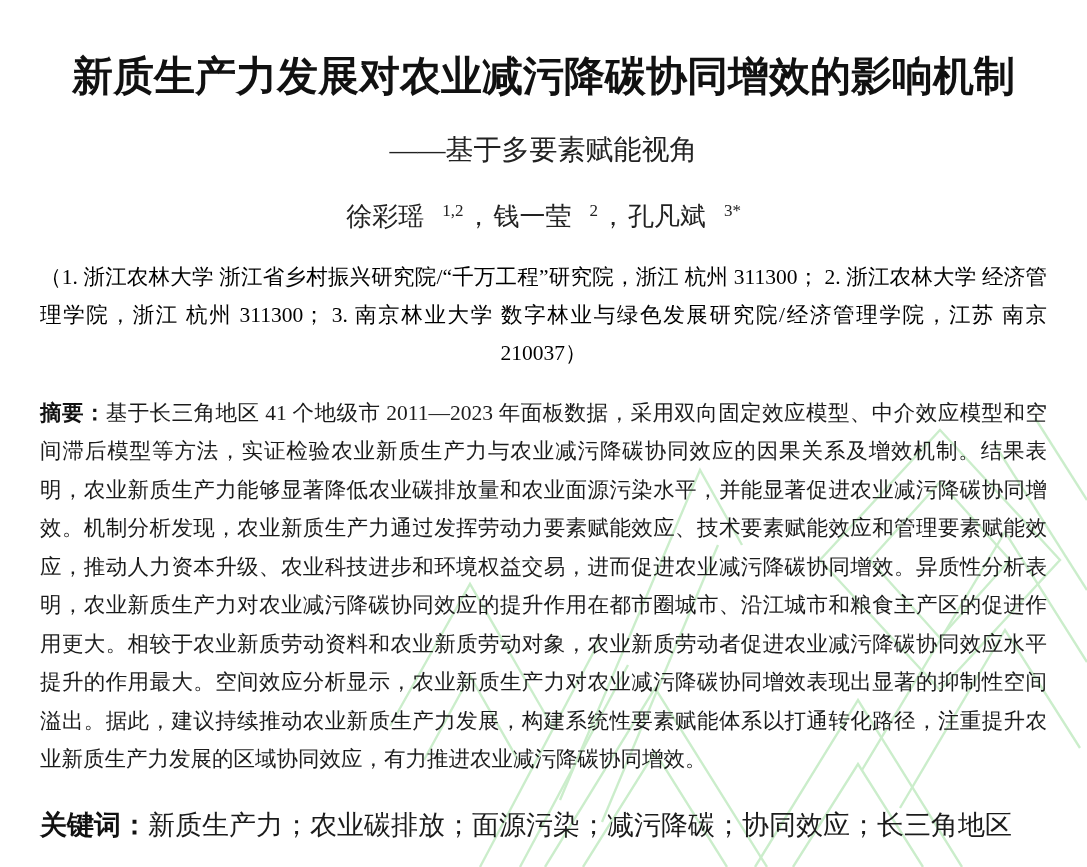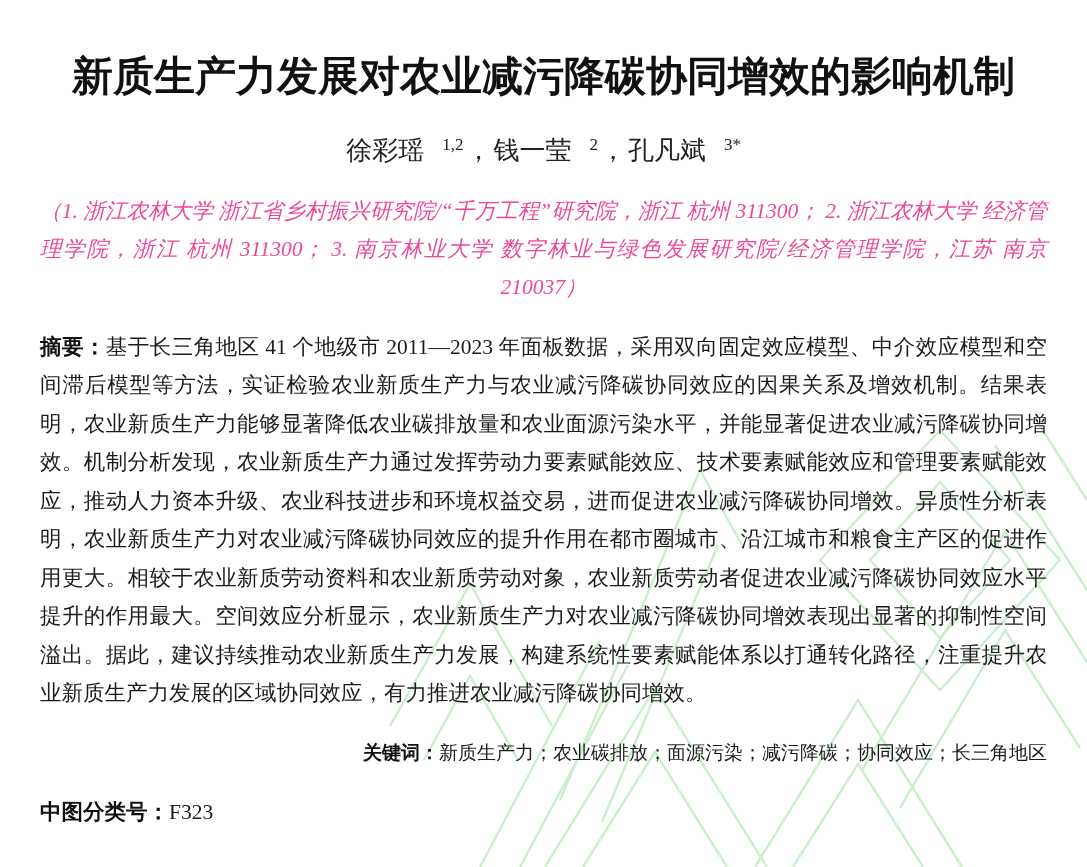--- a/index.html
+++ b/index.html
@@ -22,33 +22,33 @@
   .subtitle{
     margin-top:28px;text-align:center;font-size:28px;color:#222;
     font-family:"Liberation Serif","DejaVu Serif",serif;
   }
   .authors{
     margin-top:30px;text-align:center;font-size:26px;color:#222;
   }
   .authors sup{font-size:17px;margin-left:18px;}
   .authors .sep{margin:0 2px;}
   .affiliation{
-    margin-top:24px;font-size:21.5px;line-height:38px;color:#ec4899;
-    text-align:justify;text-align-last:center;font-style:italic;
+    margin-top:24px;font-size:21.5px;line-height:38px;color:#000000;
+    text-align:justify;text-align-last:center;
   }
   .abstract{
     margin-top:4px;font-size:21.5px;line-height:38.5px;color:#1b1b1b;
     text-align:justify;
   }
   .label-bold{
     font-family:Liberation Serif, serif;
     font-weight:bold;color:#111;margin-top:42px;
   }
   .keywords{
-    font-size:19px;line-height:38.5px;color:#1b1b1b;text-align:right;
+    font-size:27px;line-height:38.5px;color:#1b1b1b;text-align:left;
   }
   .clc-line{
     font-size:21.5px;line-height:40px;color:#1b1b1b;display:flex;align-items:baseline;
   }
   .clc-pair{white-space:nowrap;}
   .clc-pair + .clc-pair{margin-left:128px;}
 </style>
 </head>
 <body>
 
@@ -75,20 +75,21 @@
 
     <path d="M390 726 L470 584 L552 726"></path>
     <path d="M424 760 L470 676 L518 760"></path>
   </g>
 </svg>
 
 <div class="content">
 
   <h1 class="title">新质生产力发展对农业减污降碳协同增效的影响机制</h1>
 
+  <div class="subtitle">——基于多要素赋能视角</div>
 
   <div class="authors">
     <span>徐彩瑶</span><sup>1,2</sup><span class="sep">，</span><span>钱一莹</span><sup>2</sup><span class="sep">，</span><span>孔凡斌</span><sup>3*</sup>
   </div>
 
   <p class="affiliation">（1. 浙江农林大学 浙江省乡村振兴研究院/“千万工程”研究院，浙江 杭州 311300； 2. 浙江农林大学 经济管理学院，浙江 杭州 311300； 3. 南京林业大学 数字林业与绿色发展研究院/经济管理学院，江苏 南京 210037）</p>
 
   <p class="abstract"><span class="label-bold">摘要：</span><span>基于长三角地区 41 个地级市 2011—2023 年面板数据，采用双向固定效应模型、中介效应模型和空间滞后模型等方法，实证检验农业新质生产力与农业减污降碳协同效应的因果关系及增效机制。结果表明，农业新质生产力能够显著降低农业碳排放量和农业面源污染水平，并能显著促进农业减污降碳协同增效。机制分析发现，农业新质生产力通过发挥劳动力要素赋能效应、技术要素赋能效应和管理要素赋能效应，推动人力资本升级、农业科技进步和环境权益交易，进而促进农业减污降碳协同增效。异质性分析表明，农业新质生产力对农业减污降碳协同效应的提升作用在都市圈城市、沿江城市和粮食主产区的促进作用更大。相较于农业新质劳动资料和农业新质劳动对象，农业新质劳动者促进农业减污降碳协同效应水平提升的作用最大。空间效应分析显示，农业新质生产力对农业减污降碳协同增效表现出显著的抑制性空间溢出。据此，建议持续推动农业新质生产力发展，构建系统性要素赋能体系以打通转化路径，注重提升农业新质生产力发展的区域协同效应，有力推进农业减污降碳协同增效。</span></p>
 
   <p class="keywords"><span class="label-bold">关键词：</span><span>新质生产力；农业碳排放；面源污染；减污降碳；协同效应；长三角地区</span></p>

